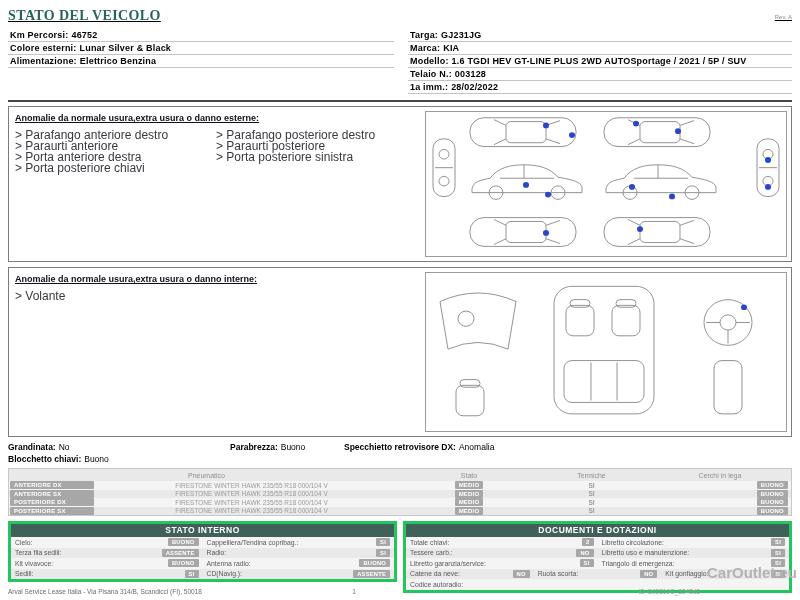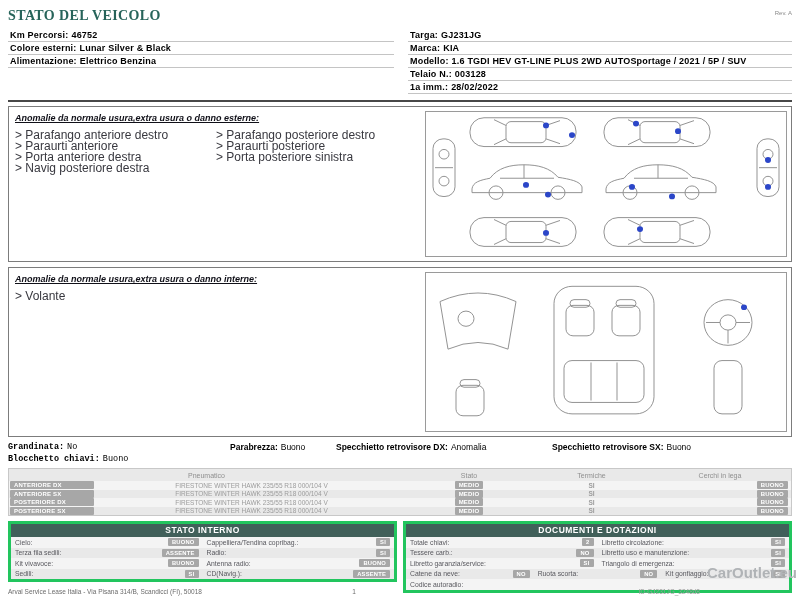--- a/index.html
+++ b/index.html
@@ -7,21 +7,21 @@
   body {
     font-family: "Liberation Sans", sans-serif;
     background: #ffffff;
     color: #000;
     position: relative;
     overflow: hidden;
   }
   .page { position: absolute; inset: 0; background: #fff; padding: 8px; }
 
   
-  .top-row { display: flex; justify-content: space-between; align-items: flex-start; }
+  .top-row { display: flex; justify-content: space-between; align-items: center; text-decoration: underline; }
   h1 {
     font-family: "Liberation Serif", serif;
     font-size: 14px; font-weight: bold;
     color: var(--title-green, #27645a);
     letter-spacing: .4px;
   }
   .rev { font-size: 6px; color: #8b8b8b; margin-top: 2px; }
 
   
   .info-grid { display: flex; gap: 14px; margin-top: 5px; }
@@ -34,37 +34,37 @@
   }
   .info-row .lbl { margin-right: 3px; }
 
   .separator { height: 2px; background: #484848; margin: 6px 0 4px; }
 
   
   .anomaly-box { border: 1px solid #7c7c7c; display: flex; gap: 6px; padding: 4px; margin-bottom: 5px; }
   .anomaly-box.external { height: 156px; }
   .anomaly-box.internal { height: 170px; }
   .anomaly-left { flex: 1; padding: 2px; }
-  .anomaly-title { font-size: 9px; font-weight: bold; text-decoration: underline; margin-bottom: 7px; color: #101018; font-style: italic; }
+  .anomaly-title { font-size: 9px; font-weight: bold; text-decoration: underline; margin-bottom: 7px; color: #101018; }
   .anomaly-cols { display: flex; }
   .anomaly-cols ul { list-style: none; width: 50%; font-size: 12px; color: #38383f; }
   .anomaly-cols li { line-height: 11px; white-space: nowrap; }
   .anomaly-cols li::before { content: "> "; }
   .diagram-box { width: 362px; border: 1px solid #9a9a9a; background: #fff; }
   .diagram-box svg { display: block; width: 100%; height: 100%; }
   .sketch { stroke: #909090; fill: none; stroke-width: 1; }
   .dot { fill: var(--damage-blue, #2b46c8); }
 
   
   .cond-line { display: flex; font-size: 8.5px; margin: 2px 0 1px; }
   .cond-item .lbl { font-weight: bold; }
   .cond-item .val { font-weight: normal; margin-left: 3px; }
-  .cond-line .cond-item:nth-child(1) { width: 222px; font-family: Liberation Mono, monospace; }
+  .cond-line .cond-item:nth-child(1) { width: 222px; }
   .cond-line .cond-item:nth-child(2) { width: 106px; }
-  .cond-line .cond-item:nth-child(3) { width: 216px; }
+  .cond-line .cond-item:nth-child(3) { width: 216px; margin-left: 8px; }
   .cond-line .cond-item:nth-child(4) { flex: 1; }
 
   
   .tyre-table { margin-top: 4px; border: 1px solid #c8c8c8; }
   .t-head { display: flex; background: #e9e9e9; color: #8f8f8f; font-size: 7px; height: 12px; align-items: center; }
   .t-head .h1 { width: 395px; text-align: center; }
   .t-head .h2 { width: 130px; text-align: center; }
   .t-head .h3 { width: 115px; text-align: center; }
   .t-head .h4 { flex: 1; text-align: center; }
   .t-row { display: flex; align-items: center; height: 8.5px; font-size: 6.5px; }
@@ -155,21 +155,21 @@
   <div class="separator"></div>
 
   <section class="anomaly-box external">
     <div class="anomaly-left">
       <div class="anomaly-title">Anomalie da normale usura,extra usura o danno esterne:</div>
       <div class="anomaly-cols">
         <ul>
           <li>Parafango anteriore destro</li>
           <li>Paraurti anteriore</li>
           <li>Porta anteriore destra</li>
-          <li>Navig posteriore destra</li>
+          <li>Porta posteriore chiavi</li>
         </ul>
         <ul>
           <li>Parafango posteriore destro</li>
           <li>Paraurti posteriore</li>
           <li>Porta posteriore sinistra</li>
         </ul>
       </div>
     </div>
     <div class="diagram-box">
       <svg viewBox="0 0 360 150" preserveAspectRatio="none">
@@ -270,23 +270,20 @@
   <div class="cond-line">
     <span class="cond-item">
       <span class="lbl">Grandinata:</span><span class="val">No</span>
     </span>
     <span class="cond-item">
       <span class="lbl">Parabrezza:</span><span class="val">Buono</span>
     </span>
     <span class="cond-item">
       <span class="lbl">Specchietto retrovisore DX:</span><span class="val">Anomalia</span>
     </span>
-    <span class="cond-item">
-      <span class="lbl">Specchietto retrovisore SX:</span><span class="val">Buono</span>
-    </span>
   </div>
   <div class="cond-line">
     <span class="cond-item">
       <span class="lbl">Blocchetto chiavi:</span><span class="val">Buono</span>
     </span>
   </div>
 
   <div class="tyre-table">
     <div class="t-head">
       <span class="h1">Pneumatico</span>

